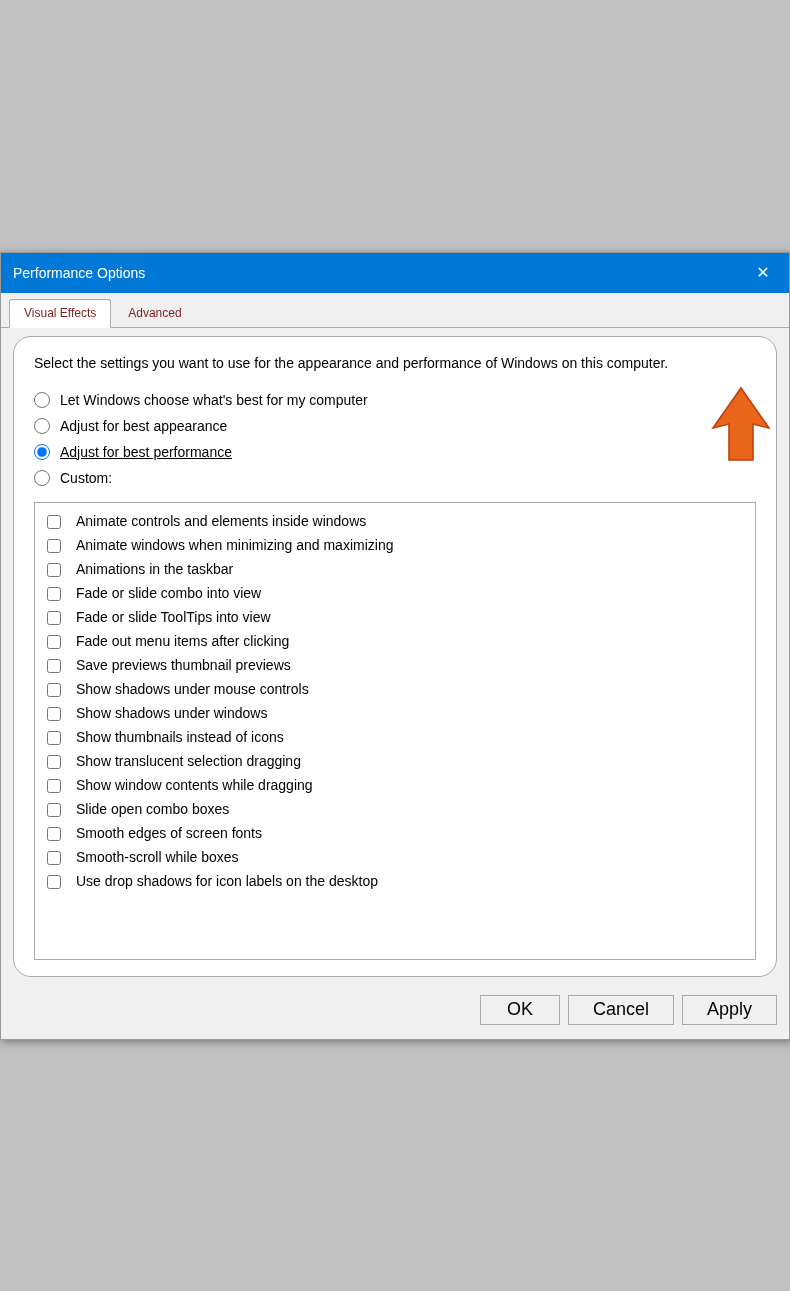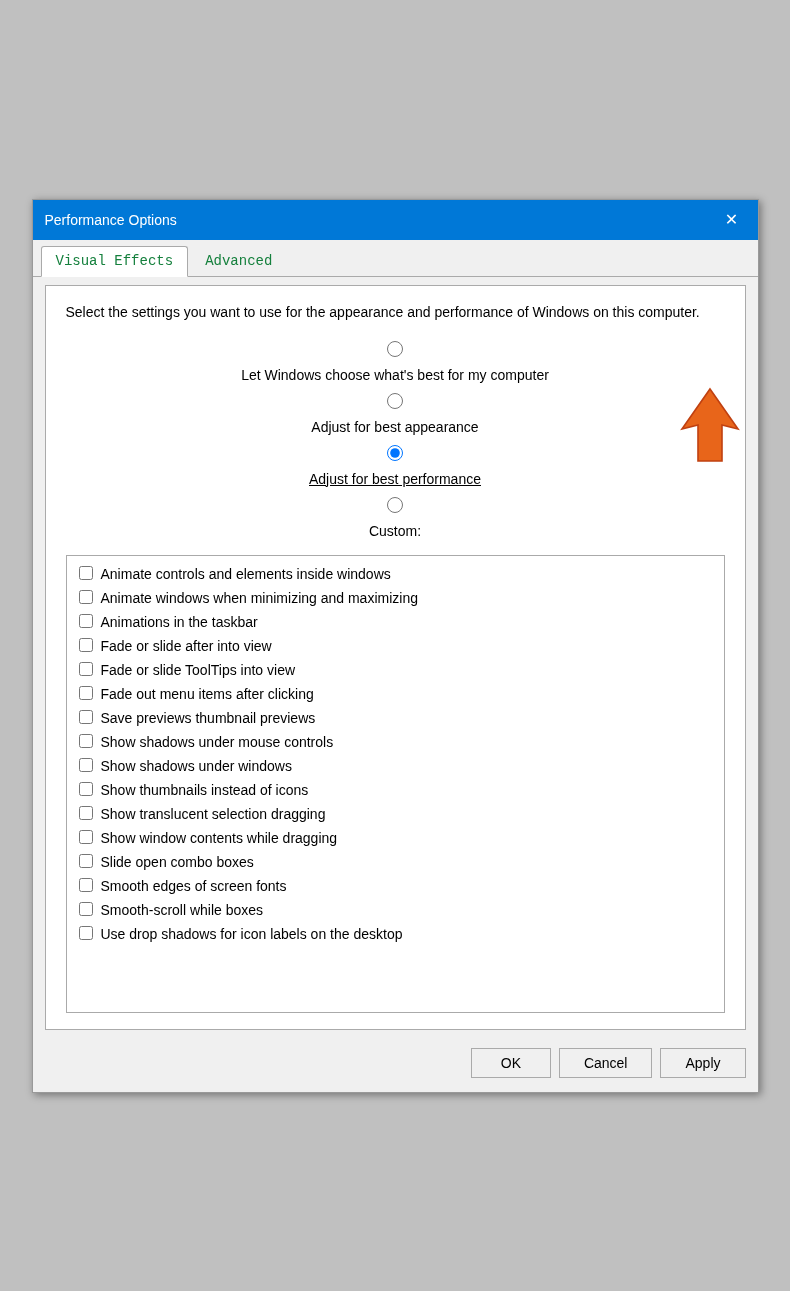--- a/index.html
+++ b/index.html
@@ -10,21 +10,21 @@
     body {
       background: #c0c0c0;
       display: flex;
       justify-content: center;
       align-items: center;
       min-height: 100vh;
       font-family: 'Segoe UI', Tahoma, Geneva, Verdana, sans-serif;
       font-size: 14px;
     }
     .window {
-      width: 727px;
+      width: 790px;
       background: #f0f0f0;
       border: 1px solid #999;
       box-shadow: 2px 2px 8px rgba(0,0,0,0.4);
     }
     .title-bar {
       background: #0078d7;
       color: white;
       padding: 8px 12px;
       display: flex;
       justify-content: space-between;
@@ -49,25 +49,24 @@
       display: flex;
       background: #f0f0f0;
       border-bottom: 1px solid #aaa;
       padding: 6px 8px 0 8px;
       gap: 2px;
     }
     .tab {
       padding: 6px 14px;
       border: 1px solid transparent;
       cursor: pointer;
-      font-size: 14px;
-      background: #f0f0f0;
-      color: #15803d;
+      font-size: 12px;
+      background: #f0f0f0;
+      color: #7f1d1d;
       border-radius: 3px 3px 0 0;
-      font-family: Liberation Mono, monospace;
     }
     .tab.active {
       background: #fff;
       border: 1px solid #aaa;
       border-bottom: 1px solid #fff;
       margin-bottom: -1px;
       z-index: 1;
     }
     .content {
       background: #fff;
@@ -86,57 +85,56 @@
       flex-direction: column;
       gap: 10px;
       margin-bottom: 16px;
     }
     .radio-option {
       display: flex;
       align-items: center;
       gap: 10px;
       font-size: 14px;
       cursor: pointer;
-      flex-direction: column;
     }
     .radio-option input[type="radio"] {
       width: 16px;
       height: 16px;
       cursor: pointer;
     }
     .custom-box {
       border: 1px solid #aaa;
       padding: 6px 10px;
       overflow-y: auto;
       max-height: 460px;
       background: #fff;
     }
     .checkbox-item {
       display: flex;
-      align-items: flex-start;
-      gap: 8px;
+      align-items: flex-end;
+      gap: 15px;
       padding: 4px 2px;
       font-size: 14px;
       cursor: pointer;
     }
     .checkbox-item input[type="checkbox"] {
       width: 14px;
       height: 14px;
       cursor: pointer;
     }
     .footer {
       display: flex;
       justify-content: flex-end;
       padding: 10px 12px 14px 12px;
       gap: 8px;
       background: #f0f0f0;
     }
     .btn {
       padding: 6px 24px;
-      font-size: 14px;
+      font-size: 18px;
       border: 1px solid #aaa;
       background: #f0f0f0;
       cursor: pointer;
       min-width: 80px;
       height: 30px;
       display: flex;
       align-items: center;
       justify-content: center;
     }
     
@@ -150,20 +148,21 @@
       top: -60px;
       pointer-events: none;
       z-index: 10;
     }
     .orange-arrow {
       width: 70px;
       height: 80px;
     }
     .content-wrapper {
       position: relative;
+      border-radius: 18px;
     }
   </style>
 </head>
 <body>
 
 <div class="window">
 
   <div class="title-bar">
     <span class="title-bar-text">Performance Options</span>
     <div class="title-bar-close">✕</div>
@@ -213,21 +212,21 @@
       <label class="checkbox-item">
         <input type="checkbox" style="">
         <span>Animate windows when minimizing and maximizing</span>
       </label>
       <label class="checkbox-item">
         <input type="checkbox" style="">
         <span>Animations in the taskbar</span>
       </label>
       <label class="checkbox-item">
         <input type="checkbox" style="">
-        <span>Fade or slide after into view</span>
+        <span>Fade or slide combo into view</span>
       </label>
       <label class="checkbox-item">
         <input type="checkbox" style="">
         <span>Fade or slide ToolTips into view</span>
       </label>
       <label class="checkbox-item">
         <input type="checkbox" style="">
         <span>Fade out menu items after clicking</span>
       </label>
       <label class="checkbox-item">

